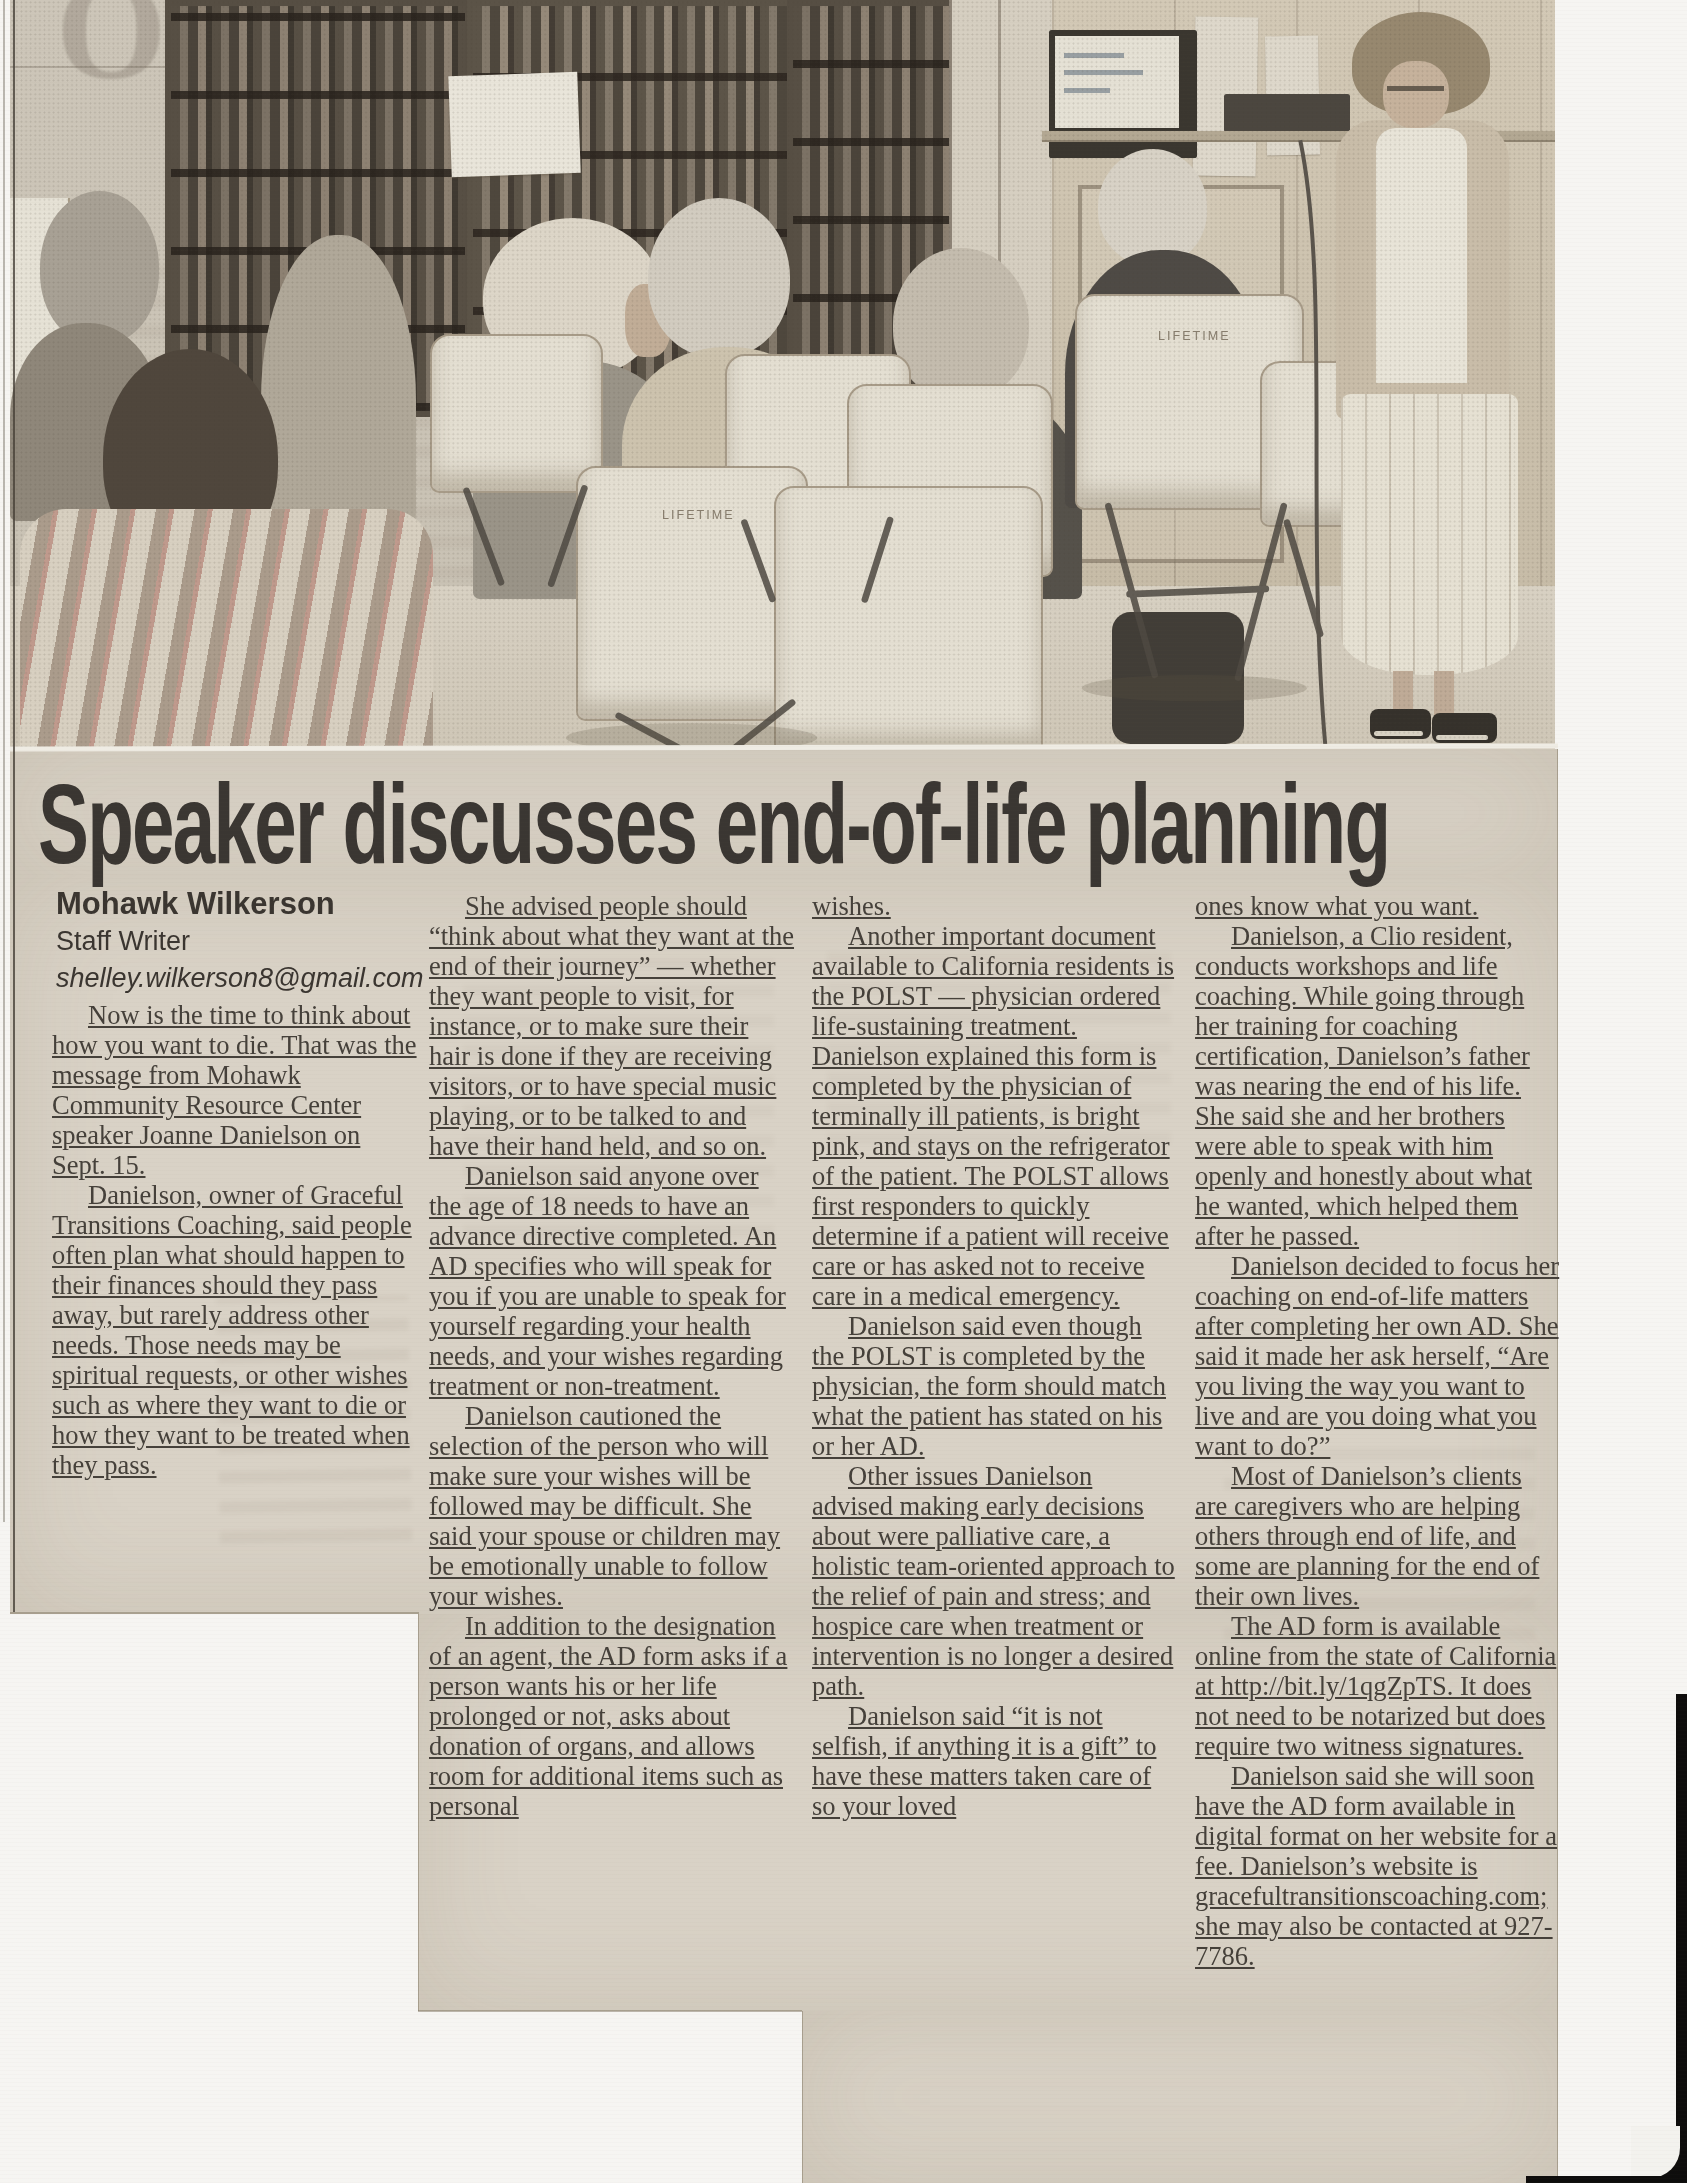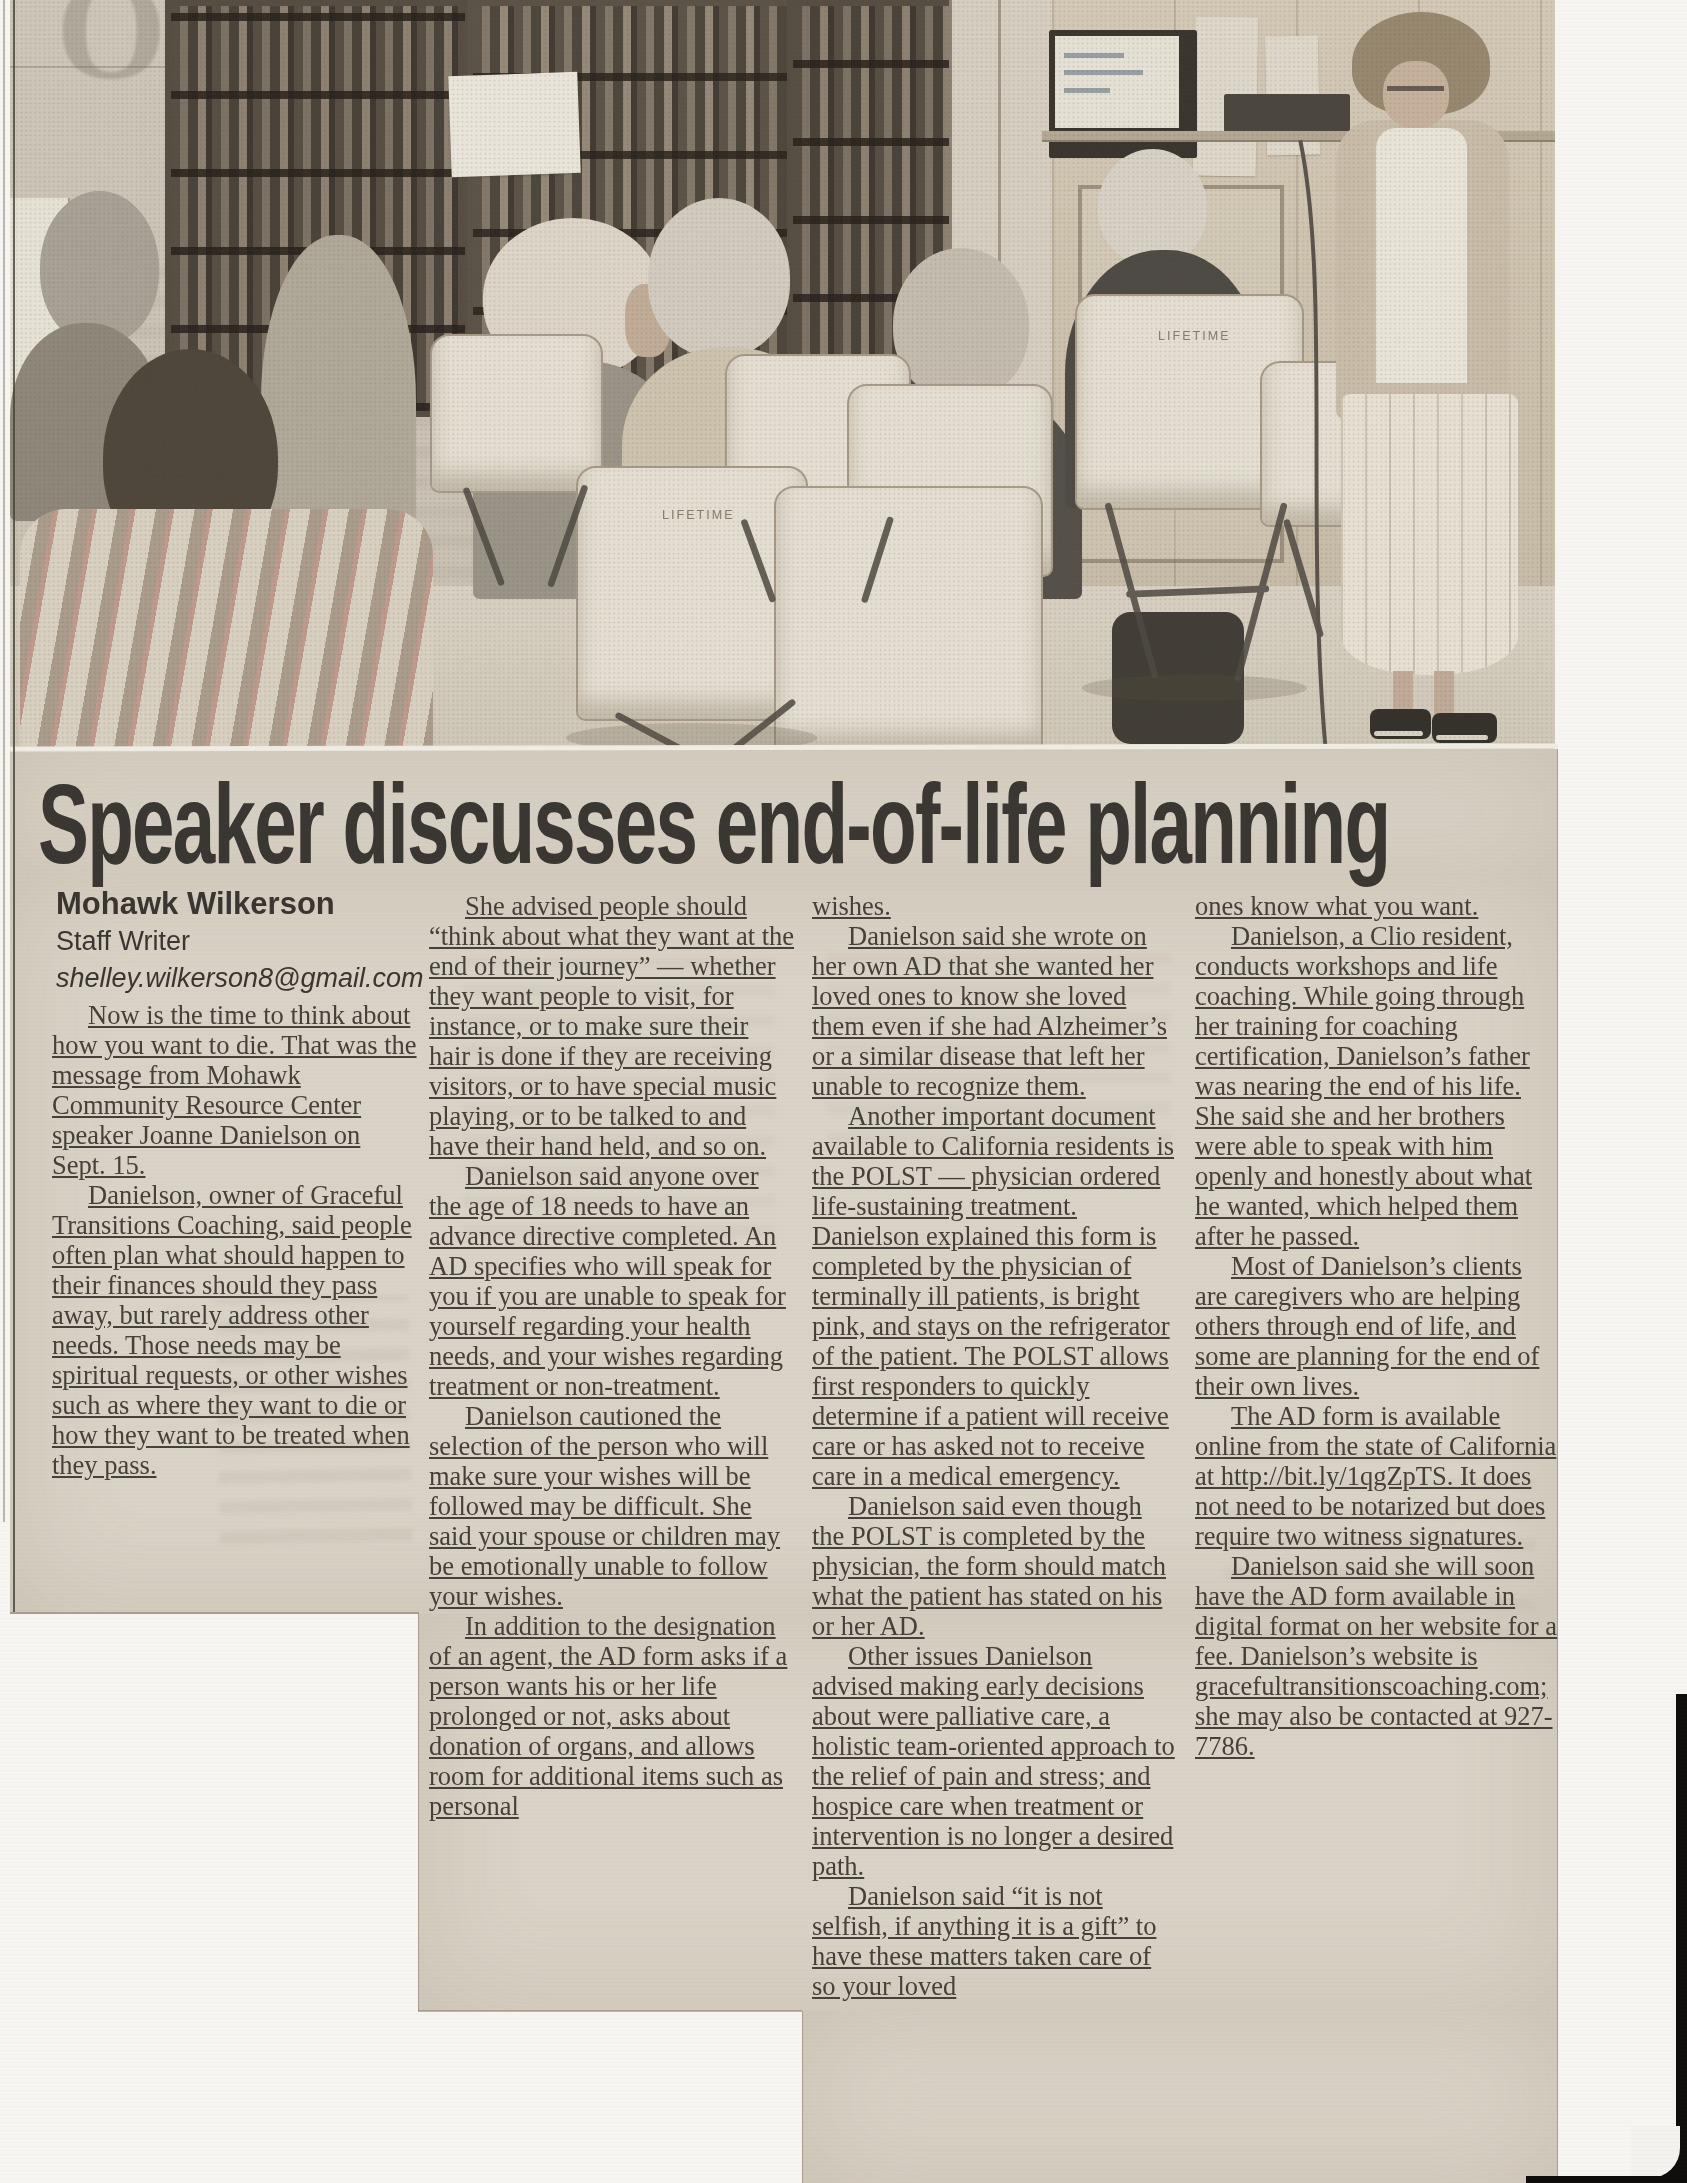--- a/index.html
+++ b/index.html
@@ -222,29 +222,29 @@
     <p>Danielson, owner of Graceful Transitions Coaching, said people often plan what should happen to their finances should they pass away, but rarely address other needs. Those needs may be spiritual requests, or other wishes such as where they want to die or how they want to be treated when they pass.</p>
   </div>
   <div class="col col2">
     <p>She advised people should “think about what they want at the end of their journey” — whether they want people to visit, for instance, or to make sure their hair is done if they are receiving visitors, or to have special music playing, or to be talked to and have their hand held, and so on.</p>
     <p>Danielson said anyone over the age of 18 needs to have an advance directive completed. An AD specifies who will speak for you if you are unable to speak for yourself regarding your health needs, and your wishes regarding treatment or non-treatment.</p>
     <p>Danielson cautioned the selection of the person who will make sure your wishes will be followed may be difficult. She said your spouse or children may be emotionally unable to follow your wishes.</p>
     <p>In addition to the designation of an agent, the AD form asks if a person wants his or her life prolonged or not, asks about donation of organs, and allows room for additional items such as personal</p>
   </div>
   <div class="col col3">
     <p class="cont">wishes.</p>
-    <p>Danielson said she wrote on her own AD that she wanted her loved ones to know she loved them even if she had Alzheimer’s or a similar disease that left her unable to recognize them.</p>
     <p>Another important document available to California residents is the POLST — physician ordered life-sustaining treatment. Danielson explained this form is completed by the physician of terminally ill patients, is bright pink, and stays on the refrigerator of the patient. The POLST allows first responders to quickly determine if a patient will receive care or has asked not to receive care in a medical emergency.</p>
     <p>Danielson said even though the POLST is completed by the physician, the form should match what the patient has stated on his or her AD.</p>
     <p>Other issues Danielson advised making early decisions about were palliative care, a holistic team-oriented approach to the relief of pain and stress; and hospice care when treatment or intervention is no longer a desired path.</p>
     <p>Danielson said “it is not selfish, if anything it is a gift” to have these matters taken care of so your loved</p>
   </div>
   <div class="col col4">
     <p class="cont">ones know what you want.</p>
     <p>Danielson, a Clio resident, conducts workshops and life coaching. While going through her training for coaching certification, Danielson’s father was nearing the end of his life. She said she and her brothers were able to speak with him openly and honestly about what he wanted, which helped them after he passed.</p>
+    <p>Danielson decided to focus her coaching on end-of-life matters after completing her own AD. She said it made her ask herself, “Are you living the way you want to live and are you doing what you want to do?”</p>
     <p>Most of Danielson’s clients are caregivers who are helping others through end of life, and some are planning for the end of their own lives.</p>
     <p>The AD form is available online from the state of California at http://bit.ly/1qgZpTS. It does not need to be notarized but does require two witness signatures.</p>
     <p>Danielson said she will soon have the AD form available in digital format on her website for a fee. Danielson’s website is gracefultransitionscoaching.com; she may also be contacted at 927-7786.</p>
   </div>
 
   <div class="edge-right"></div>
   <div class="edge-corner"></div>
   <div class="corner-paper"></div>
   <div class="edge-bottom"></div>
   <div class="grain"></div>

